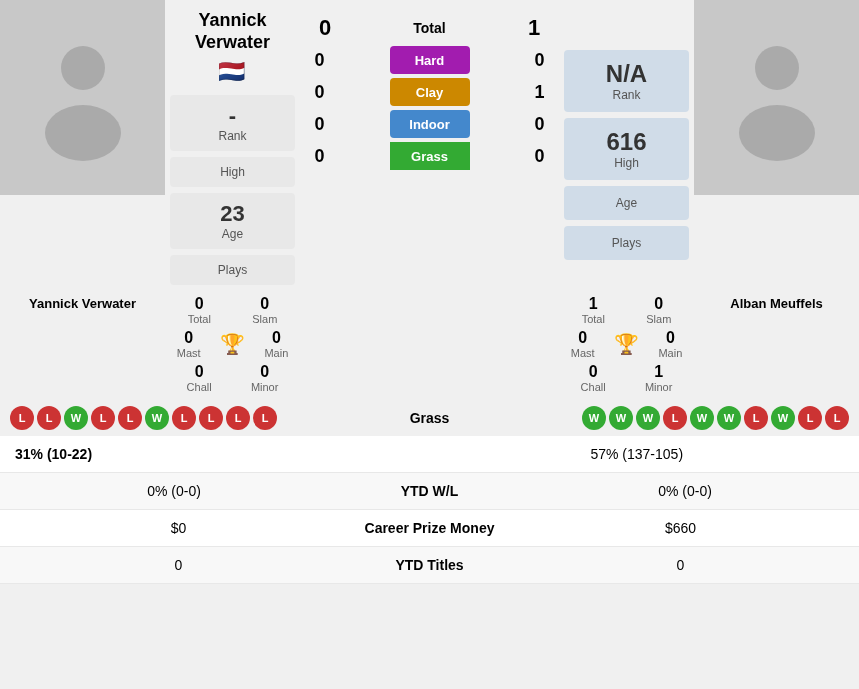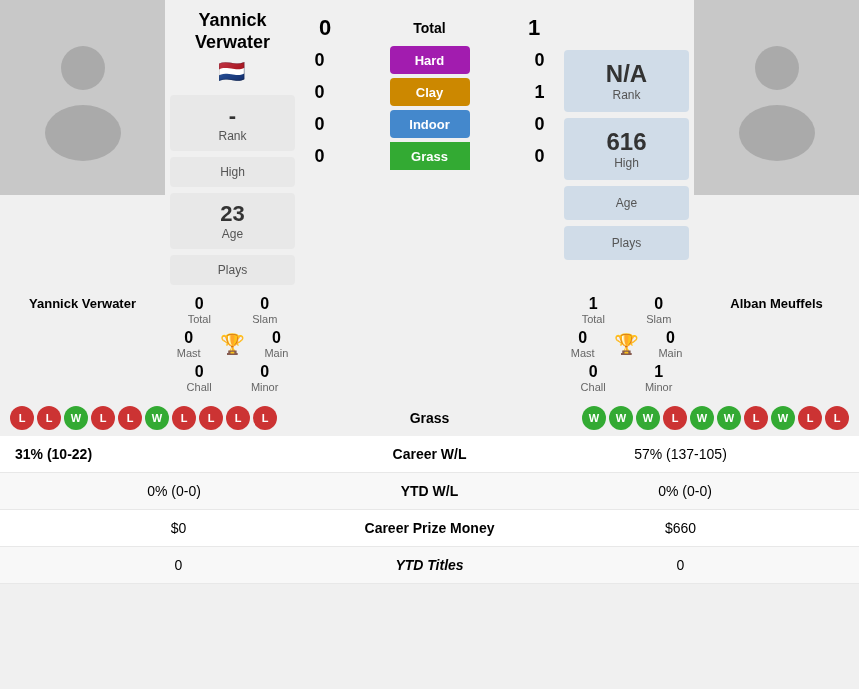--- a/index.html
+++ b/index.html
@@ -343,33 +343,32 @@
         <div class="form-badge loss-badge">L</div>
         <div class="form-badge win-badge">W</div>
         <div class="form-badge loss-badge">L</div>
         <div class="form-badge loss-badge">L</div>
       </div>
   </div>
 
   <div id="stats-rows">
       <div style="display: flex; align-items: center; padding: 10px 15px; background: white; border-bottom: 1px solid rgb(232, 232, 232);">
         <div style="flex: 1 1 0%; text-align: left; font-size: 14px; font-weight: bold;">31% (10-22)</div>
-        <div style="width: 175px; text-align: center; font-weight: bold; font-size: 14px;">Career W/L</div>
         <div style="flex: 1 1 0%; text-align: center; font-size: 14px;">57% (137-105)</div>
       </div>
       <div style="display: flex; align-items: center; padding: 10px 6px; background: rgb(248, 248, 248); border-bottom: 1px solid rgb(232, 232, 232);">
         <div style="flex: 1 1 0%; text-align: center; font-size: 14px;">0% (0-0)</div>
         <div style="width: 175px; text-align: center; font-weight: bold; font-size: 14px;">YTD W/L</div>
         <div style="flex: 1 1 0%; text-align: center; font-size: 14px;">0% (0-0)</div>
       </div>
       <div style="display: flex; align-items: center; padding: 10px 15px; background: white; border-bottom: 1px solid rgb(232, 232, 232);">
         <div style="flex: 1 1 0%; text-align: center; font-size: 14px;">$0</div>
         <div style="width: 175px; text-align: center; font-weight: bold; font-size: 14px;">Career Prize Money</div>
         <div style="flex: 1 1 0%; text-align: center; font-size: 14px;">$660</div>
       </div>
       <div style="display: flex; align-items: center; padding: 10px 15px; background: rgb(248, 248, 248); border-bottom: 1px solid rgb(232, 232, 232);">
         <div style="flex: 1 1 0%; text-align: center; font-size: 14px;">0</div>
-        <div style="width: 175px; text-align: center; font-weight: bold; font-size: 14px; font-style: italic;">YTD Titles</div>
+        <div style="width: 175px; text-align: center; font-weight: bold; font-size: 14px;">YTD Titles</div>
         <div style="flex: 1 1 0%; text-align: center; font-size: 14px;">0</div>
       </div>
     </div>
 
 </div>
 
 </body></html>

